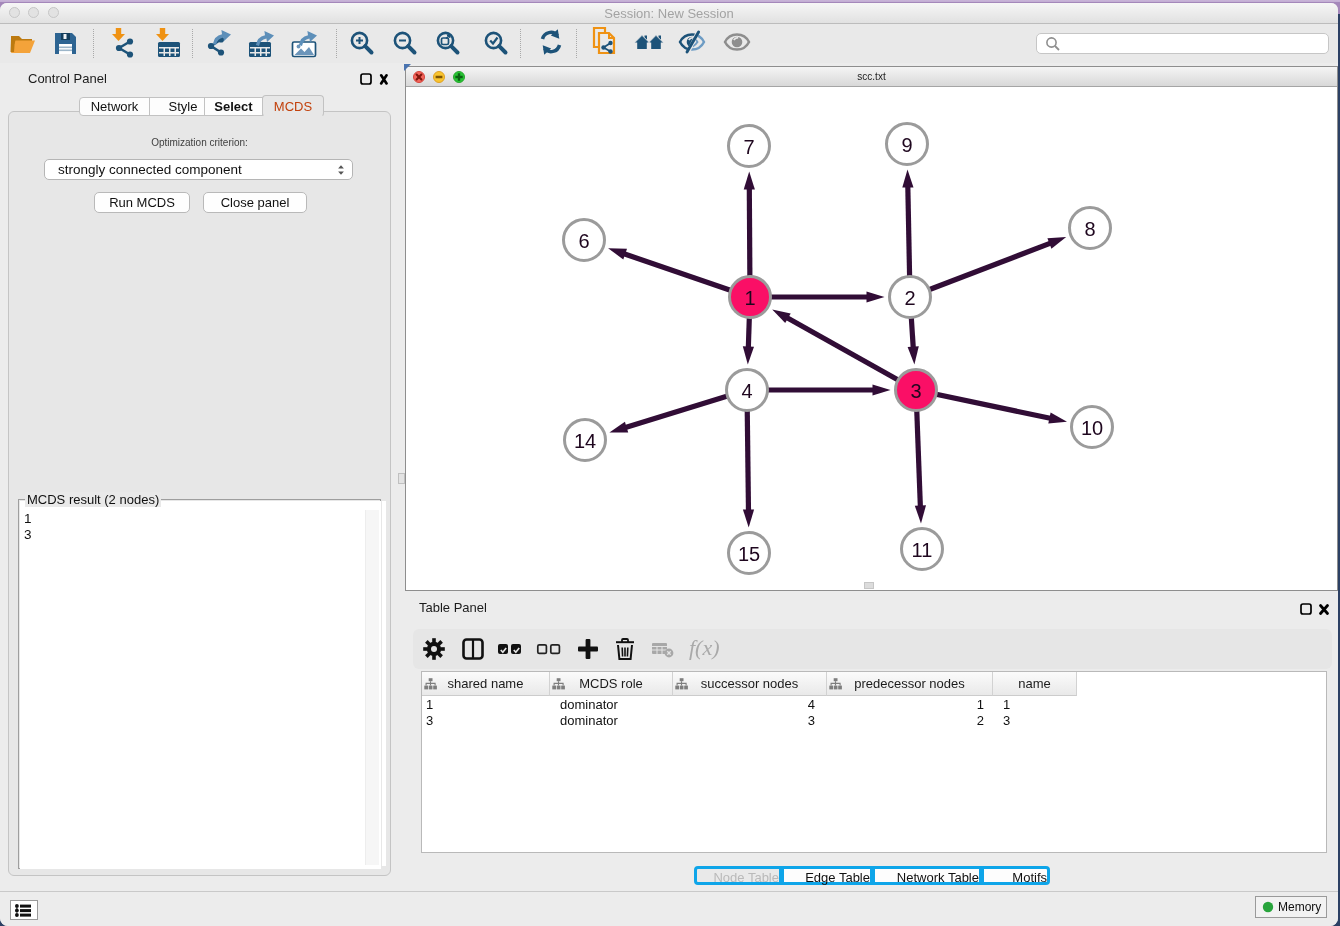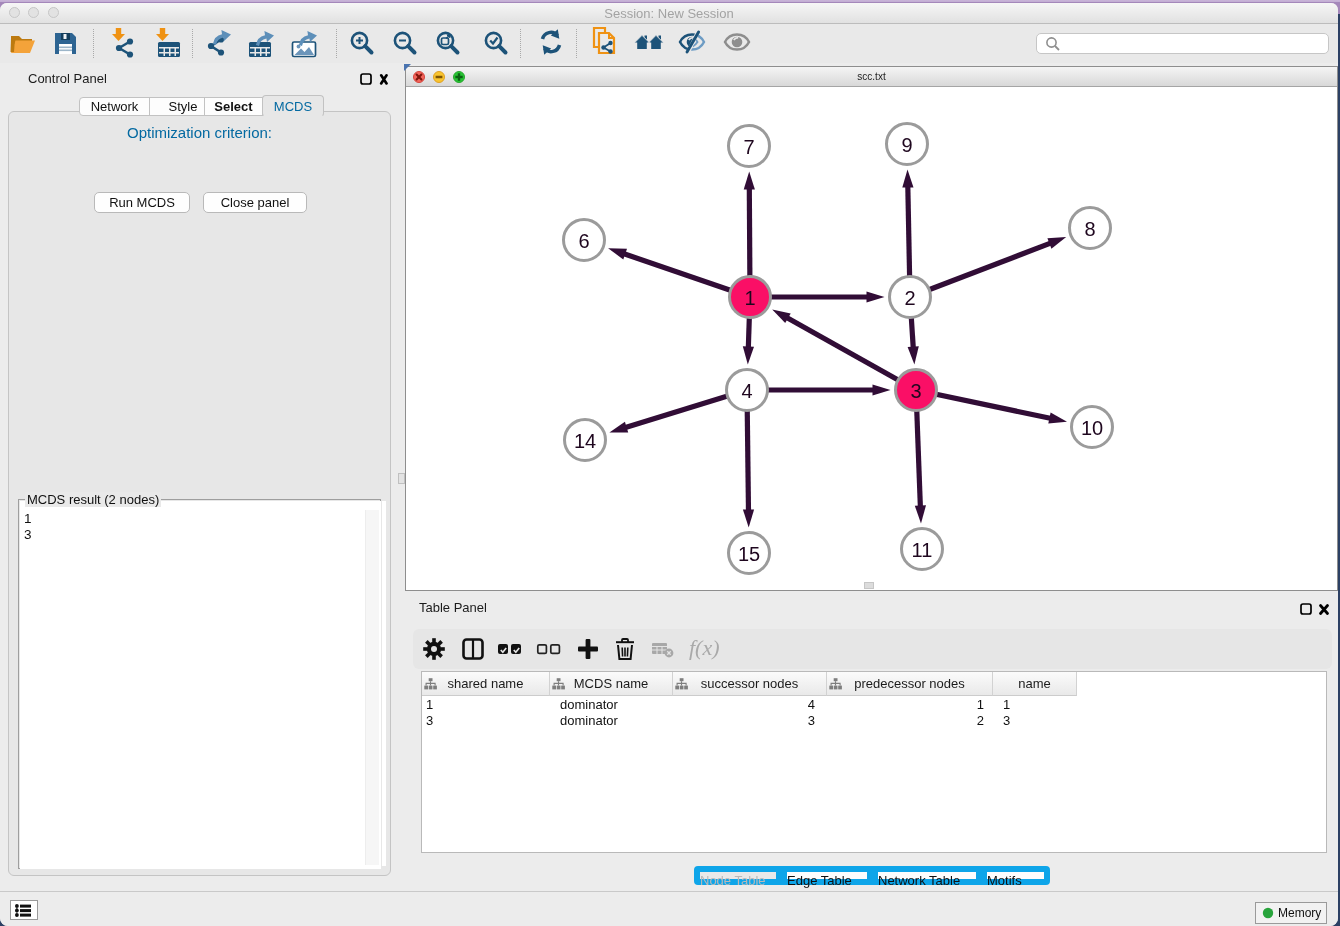--- a/index.html
+++ b/index.html
@@ -32,24 +32,24 @@
 #nettitle { position:absolute; left:0; top:0; width:931px; height:20px; background:linear-gradient(#f5f5f5,#d8d8d8); border-bottom:1px solid #a5a5a5; }
 #nettitle .ttext { width:100%; text-align:center; font-size:10px; font-weight:normal; color:#222; line-height:20px; }
 .tl { position:absolute; top:4px; width:12px; height:12px; border-radius:50%; }
 
 #tpanel { left:405px; top:594px; width:934px; height:294px; background:#ececec; }
 #tp-toolbar { position:absolute; left:8px; top:32px; width:919px; height:40px; background:#e6e6e6; border-radius:6px; }
 #tp-table { position:absolute; left:16px; top:74px; width:906px; height:182px; background:#fff; border:1px solid #b9b9b9; }
 .th { position:absolute; top:0; height:24px; background:linear-gradient(#fbfbfb,#e9e9e9); border-right:1px solid #d2d2d2; border-bottom:1px solid #cccccc; font-size:13px; color:#1b1b1b; }
 .th .lbl { position:absolute; left:0; right:0; top:4px; text-align:center; }
 .cell { position:absolute; font-size:13px; color:#111; height:16px; line-height:16px; }
-.btab { position:absolute; height:19px; background:#fdfdfd; border:6px solid #0ea5e9; font-size:13px; color:#111; text-align:left; line-height:18px; }
+.btab { position:absolute; height:19px; background:#fdfdfd; border:3px solid #0ea5e9; font-size:13px; color:#111; text-align:right; line-height:18px; }
 
 #statusbar { left:0; top:888px; width:1338px; height:35px; background:#ececec; border-top:1px solid #c9c9c9; }
-#memorybtn { position:absolute; left:1255px; top:10px; width:72px; height:22px; background:#f2f2f2; border:1px solid #9a9a9a; font-size:12px; color:#111; }
+#memorybtn { position:absolute; left:1255px; top:4px; width:72px; height:22px; background:#f2f2f2; border:1px solid #9a9a9a; font-size:12px; color:#111; }
 #listbtn { position:absolute; left:10px; top:8px; width:28px; height:20px; background:#ffffff; border:1.5px solid #9a9a9a; }
 </style>
 </head>
 <body>
 <div id="purple"></div>
 <div id="app">
   <div class="abs" id="titlebar">
     <div class="dot" style="left:9px"></div>
     <div class="dot" style="left:28px"></div>
     <div class="dot" style="left:48px"></div>
@@ -201,23 +201,30 @@
     </div>
   <div class="abs" id="cpanel">
 <div id="cpanel-title">Control Panel</div>
 <svg style="position:absolute;left:360px;top:9px" width="32" height="13" viewBox="0 0 32 13">
   <rect x="1" y="1" width="10" height="10" rx="2" fill="none" stroke="#000" stroke-width="1.7"></rect>
   <path d="M21 2 L27 11 M27 2 L21 11" stroke="#000" stroke-width="3" stroke-linecap="round" transform="scale(0.9) translate(2.5,0.6)"></path>
 </svg>
 <div class="tab" style="left:79px;top:33px;width:71px;border-radius:4px 0 0 4px;">Network</div>
 <div class="tab" style="left:149px;top:33px;width:68px;">Style</div>
 <div class="tab" style="left:204px;top:33px;width:59px;font-weight:bold;">Select</div>
-<div class="tab" style="left:262px;top:31px;width:62px;height:22px;line-height:21px;border-radius:4px;background:#e7e7e7;color:#0369a1;border-bottom-color:#e7e7e7;">MCDS</div>
+<div class="tab" style="left:262px;top:31px;width:62px;height:22px;line-height:21px;border-radius:4px;background:#e7e7e7;color:#c2410c;border-bottom-color:#e7e7e7;">MCDS</div>
 <div id="cp-inner">
-  <div style="position:absolute;left:0;right:0;top:12px;text-align:center;font-size:15px;color:#0369a1;">Optimization criterion:</div>
+  <div style="position:absolute;left:0;right:0;top:25px;text-align:center;font-size:10px;color:#404040;">Optimization criterion:</div>
+  <div style="position:absolute;left:35px;top:47px;width:309px;height:21px;background:#fff;border:1px solid #b5b5b5;border-radius:5px;font-size:13.5px;color:#111;line-height:20px;">
+    <span style="margin-left:13px;">strongly connected component</span>
+    <svg style="position:absolute;right:5px;top:3px" width="12" height="15" viewBox="0 0 12 15">
+      <path d="M3.1 5.4 L6 2.2 L8.9 5.4 Z" fill="#555"></path>
+            <path d="M3.1 8.6 L6 11.8 L8.9 8.6 Z" fill="#555"></path>
+    </svg>
+  </div>
   <div class="btn" style="left:85px;top:80px;width:96px;height:21px;line-height:20px;">Run MCDS</div>
   <div class="btn" style="left:194px;top:80px;width:104px;height:21px;line-height:20px;">Close panel</div>
   <div style="position:absolute;left:373px;top:389px;width:4px;height:365px;background:#fff;"></div>
   <div id="mcdsgroup">
     <div id="mcdswhite">
       <div style="position:absolute;left:4px;top:10px;font-size:13.5px;color:#111;line-height:16px;">1<br>3</div>
       <div style="position:absolute;right:2px;top:9px;width:14px;height:355px;background:#f6f6f6;border-left:1px solid #ededed;"></div>
     </div>
     <div id="mcdslabel">MCDS result (2 nodes)</div>
   </div>
@@ -384,21 +391,21 @@
         <div class="th" style="left:128px;width:123px;">
           <svg width="13" height="12" viewBox="0 0 13 12" style="position:absolute;left:2px;top:6px">
             <g fill="#7e7e7e">
               <rect x="4.7" y="0.2" width="3.8" height="3"></rect>
               <rect x="0.3" y="7.6" width="3.7" height="3.8"></rect>
               <rect x="4.75" y="7.6" width="3.7" height="3.8"></rect>
               <rect x="9.2" y="7.6" width="3.7" height="3.8"></rect>
             </g>
             <path d="M6.5 3.2 V5.4 M2.1 7.6 V5.4 H11.1 V7.6 M6.5 5.4 V7.6" fill="none" stroke="#7e7e7e" stroke-width="1.1"></path>
           </svg>
-          <div class="lbl" style="">MCDS name</div>
+          <div class="lbl" style="">MCDS role</div>
         </div>
         <div class="th" style="left:251px;width:154px;">
           <svg width="13" height="12" viewBox="0 0 13 12" style="position:absolute;left:2px;top:6px">
             <g fill="#7e7e7e">
               <rect x="4.7" y="0.2" width="3.8" height="3"></rect>
               <rect x="0.3" y="7.6" width="3.7" height="3.8"></rect>
               <rect x="4.75" y="7.6" width="3.7" height="3.8"></rect>
               <rect x="9.2" y="7.6" width="3.7" height="3.8"></rect>
             </g>
             <path d="M6.5 3.2 V5.4 M2.1 7.6 V5.4 H11.1 V7.6 M6.5 5.4 V7.6" fill="none" stroke="#7e7e7e" stroke-width="1.1"></path>

